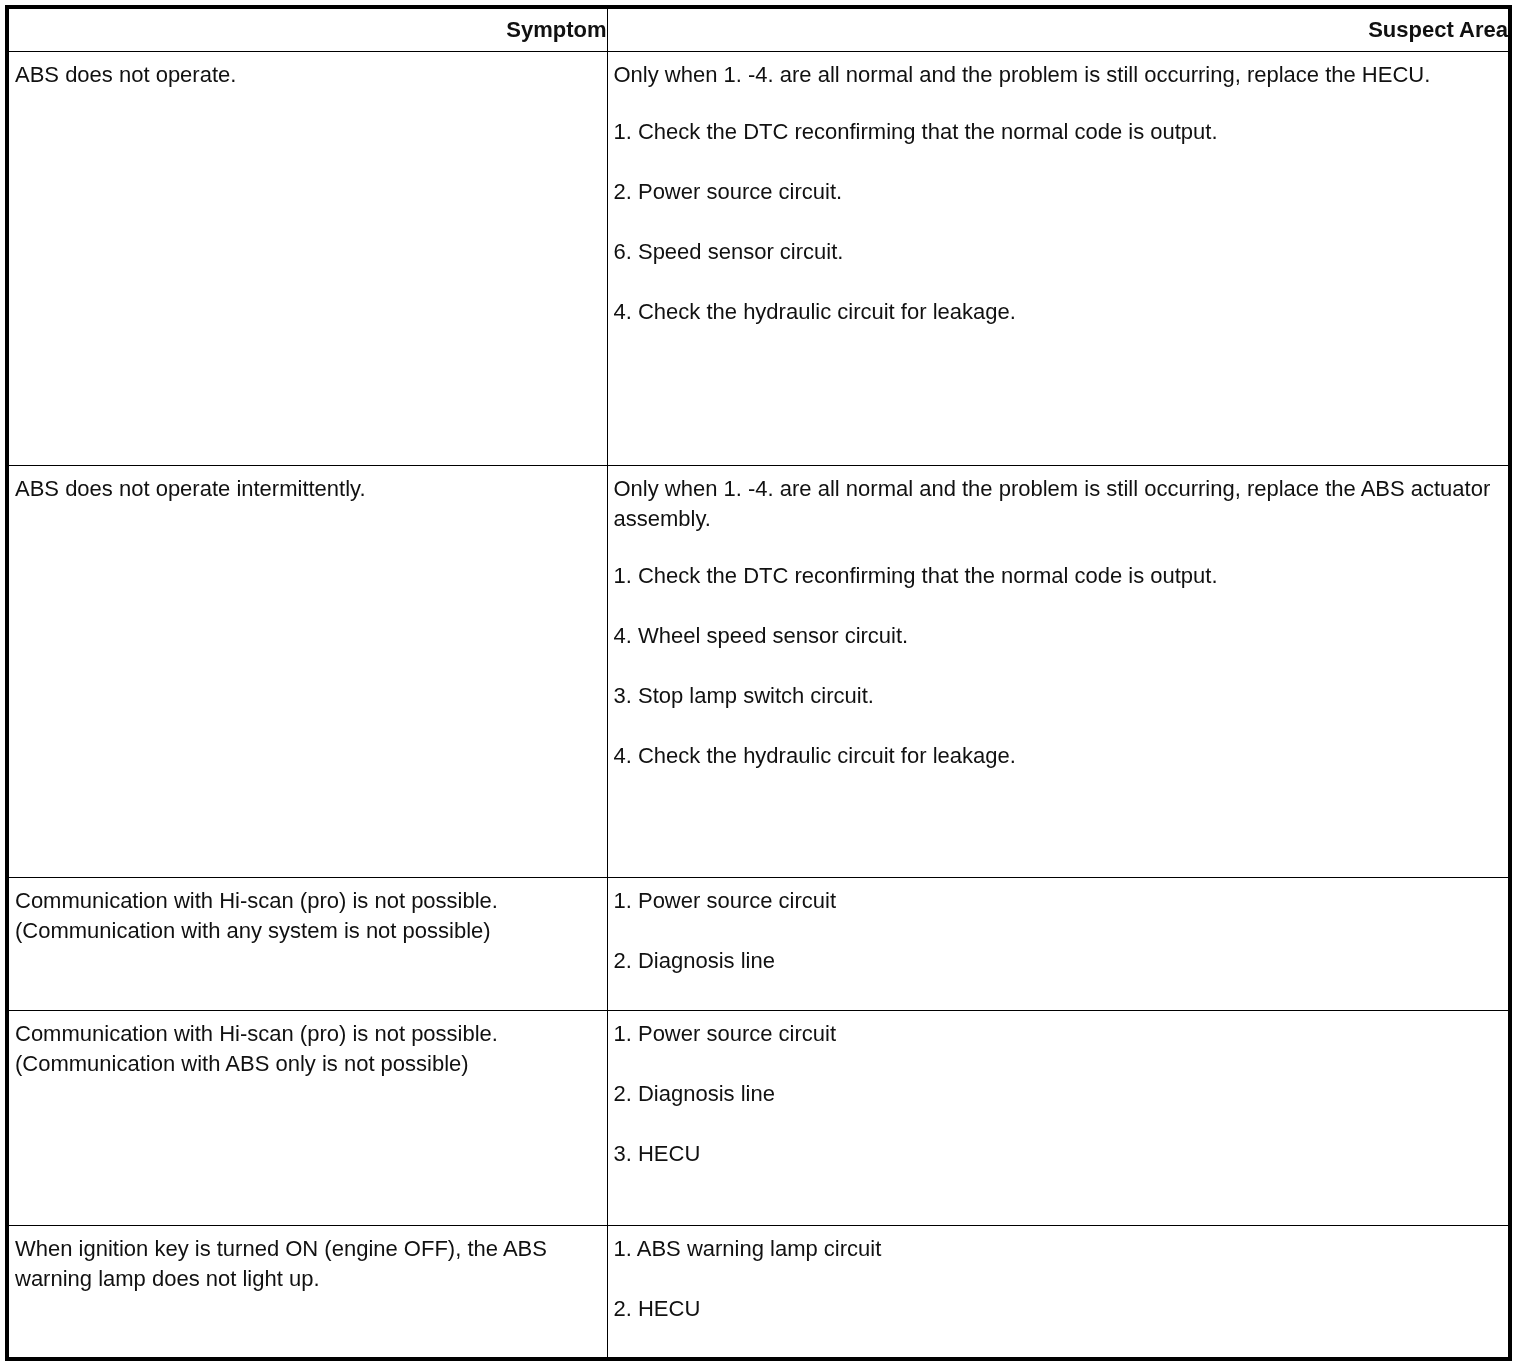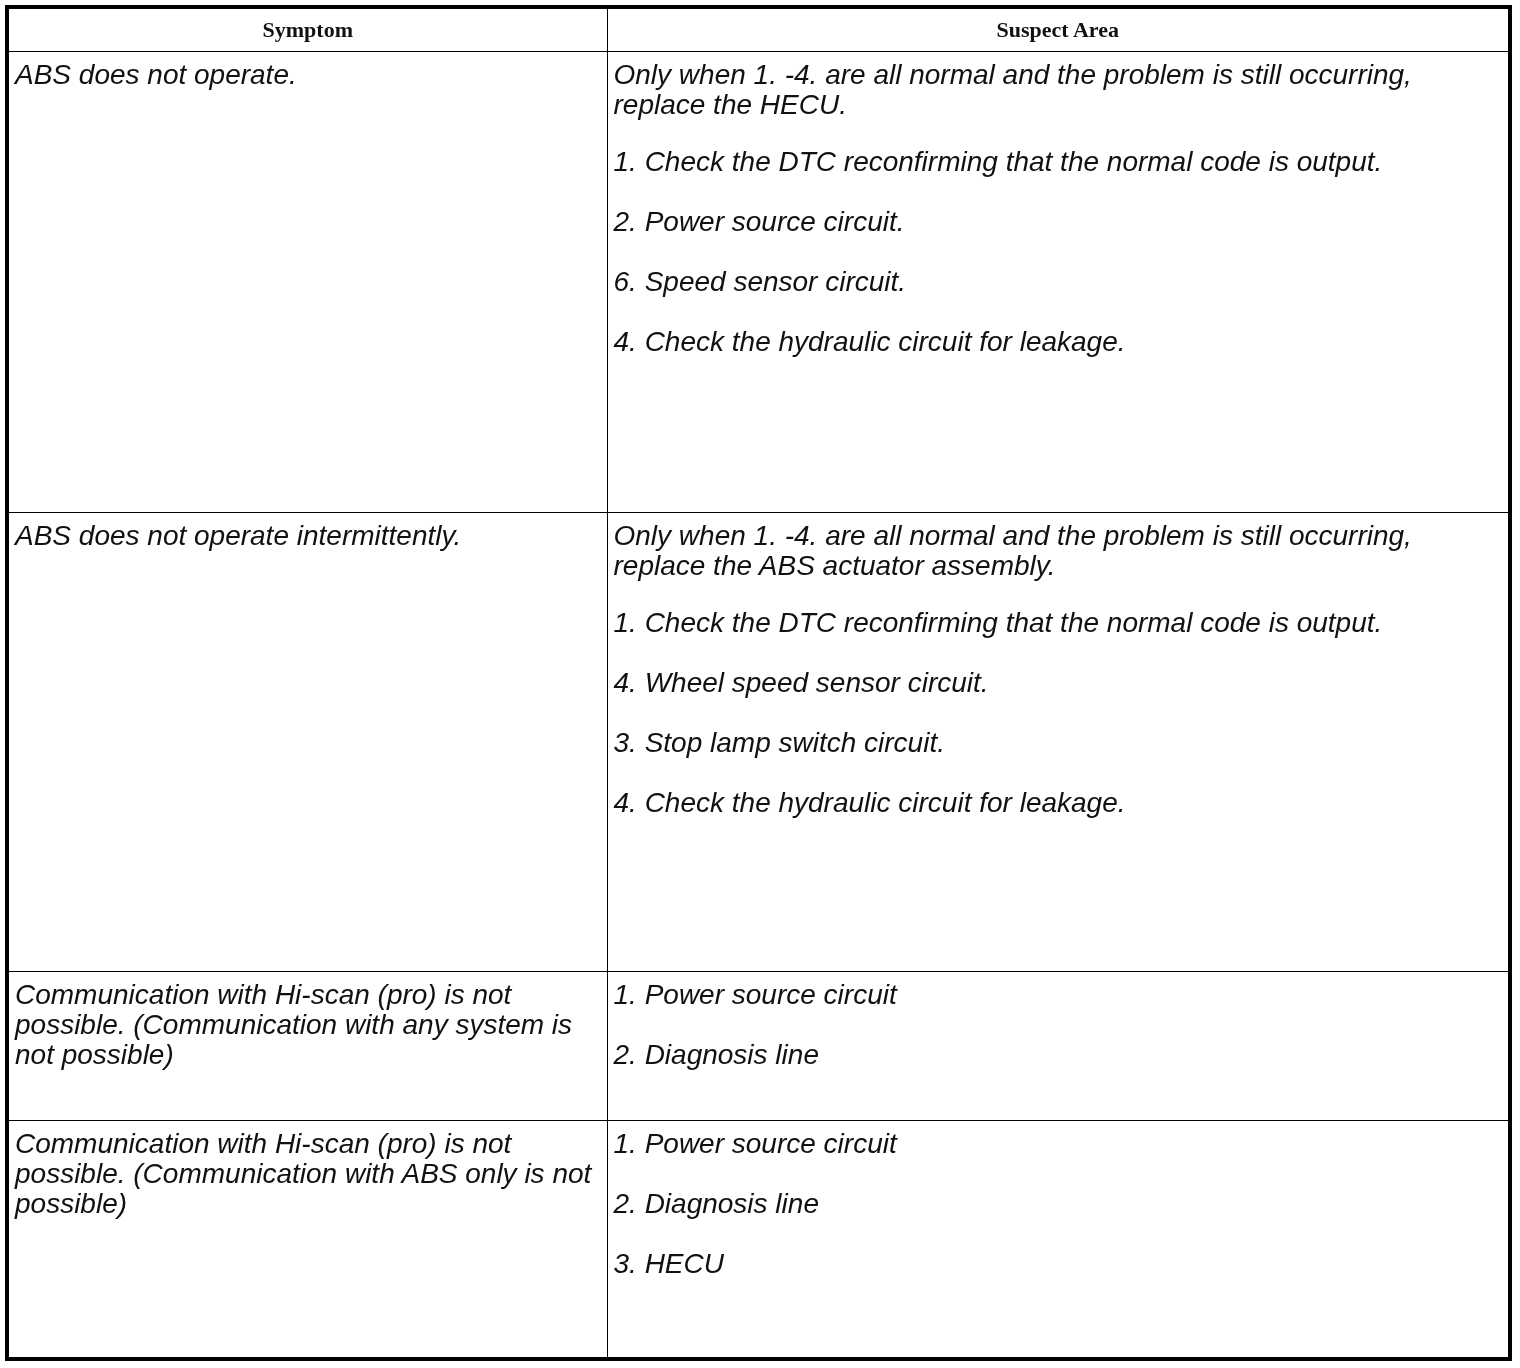--- a/index.html
+++ b/index.html
@@ -7,22 +7,22 @@
   table {
     position:absolute; left:5px; top:5px;
     width:1503px; height:1356px;
     border-collapse:collapse;
     border:4px solid #000;
     table-layout:fixed;
   }
   col.c1 { width:600px; }
   col.c2 { width:903px; }
   th, td { border:1.5px solid #000; vertical-align:top; text-align:left; }
-  th { font-weight:bold; font-size:22px; text-align:center; vertical-align:middle; height:42px; padding:0;font-family:Liberation Serif, serif; }
-  td { font-size:28px; line-height:30px; padding:8px 5px 4px 6px;font-style:italic; }
+  th { font-weight:bold; font-size:22px; text-align:right; vertical-align:middle; height:42px; padding:0; }
+  td { font-size:22px; line-height:30px; padding:8px 5px 4px 6px; }
   td p { margin:0; }
   td .intro { margin-bottom:27px; }
   tr.r0 { height:328px; }
   tr.r1 { height:327px; }
   tr.r2 { height:106px; }
   tr.r3 { height:170px; }
   tr.r4 { height:106px; }
   tr.r5 { height:106px; }
   tr.r6 { height:170px; }
   td p.step { margin:0; min-height:30px; }
@@ -71,14 +71,21 @@
         </td>
       </tr>
       <tr class="r3">
         <td>Communication with Hi-scan (pro) is not possible. (Communication with ABS only is not possible)</td>
         <td>
           <p class="step">1. Power source circuit</p>
           <p class="step">2. Diagnosis line</p>
           <p class="step">3. HECU</p>
         </td>
       </tr>
+      <tr class="r4">
+        <td>When ignition key is turned ON (engine OFF), the ABS warning lamp does not light up.</td>
+        <td>
+          <p class="step">1. ABS warning lamp circuit</p>
+          <p class="step">2. HECU</p>
+        </td>
+      </tr>
     </tbody>
 </table>
 
 </body></html>

